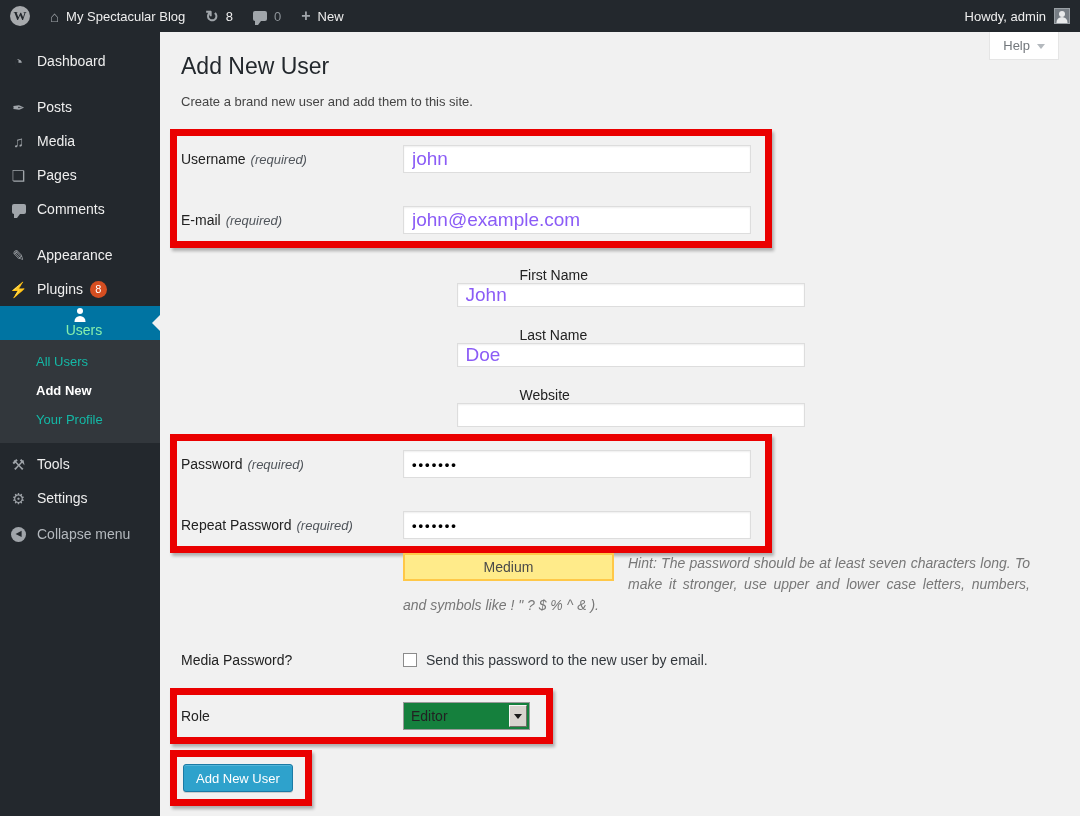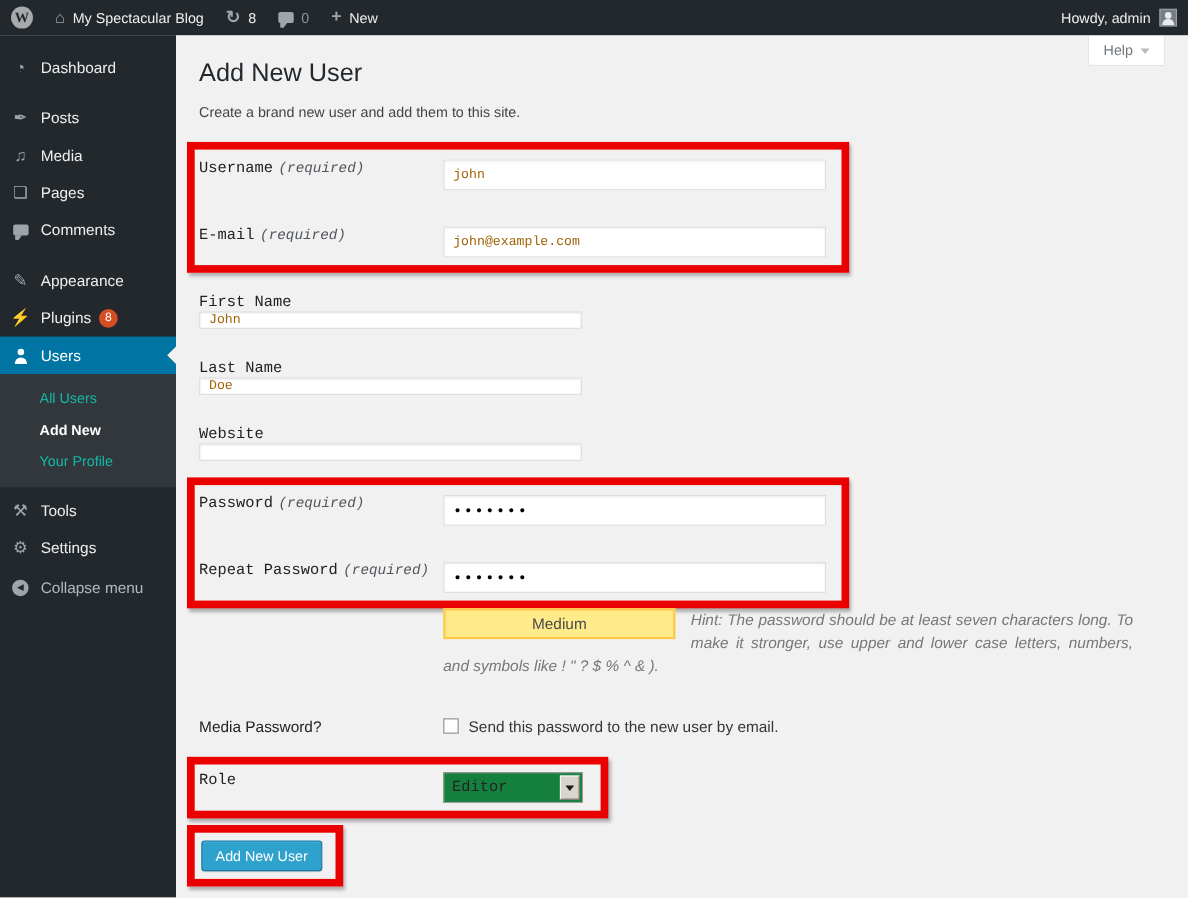--- a/index.html
+++ b/index.html
@@ -50,21 +50,21 @@
   }
   .menu-sep { height:12px; }
   .menu-item {
     height:34px; display:flex; align-items:center; padding-left:8px; cursor:pointer; position:relative;
   }
   .menu-item:first-child { margin-top:12px; }
   .menu-icon {
     width:21px; text-align:center; margin-right:8px; color:#a0a5aa; font-size:15px; line-height:1;
     display:inline-flex; justify-content:center;
   }
-  .menu-item.current { background:#0074a2; color:#ffffff; }
+  .menu-item.current { background:#0074a2; color:#86efac;flex-direction:column; }
   .menu-item.current .menu-icon { color:#fff; }
   .menu-item.current::after {
     content:""; position:absolute; right:0; top:50%; margin-top:-8px;
     border:8px solid transparent; border-right-color:#f1f1f1;
   }
   .users-glyph { width:16px; height:16px; position:relative; display:inline-block; }
   .users-glyph.person::before { background:#fff; }
   .users-glyph.person::after { background:#fff; }
   .badge {
     display:inline-block; margin-left:7px; background:#d54e21; color:#fff;
@@ -95,31 +95,31 @@
   .page-title { margin:20px 0 0 21px; font-size:23px; font-weight:400; color:#23282d; line-height:29px; }
   .subtitle { margin:13px 0 0 21px; font-size:13px; color:#444; line-height:16px; }
 
   .redbox { border:7px solid #ea0000; box-shadow:2px 3px 3px rgba(0,0,0,.28); background:transparent; }
   .box-userinfo, .box-passwords { width:602px; margin-left:10px; padding:9px 0 7px 4px; }
   .box-userinfo { margin-top:19px; }
   .box-passwords { margin-top:19px; }
   .box-role { width:383px; margin-left:10px; margin-top:14px; padding:7px 0 7px 4px; }
   .box-submit { width:142px; margin-left:10px; margin-top:6px; padding:7px 10px 7px 6px; }
 
-  .form-row { display:flex; align-items:flex-start; height:28px;font-family:Liberation Mono, monospace; }
+  .form-row { display:flex; align-items:center; height:28px; }
   .redbox .form-row.gap-after { margin-bottom:33px; }
   .plain-rows .form-row { margin-left:21px; margin-top:32px;flex-direction:column; }
   .plain-rows .form-row:first-child { margin-top:19px; }
 
   .form-label { width:222px; font-size:14px; color:#222; display:flex; align-items:baseline; gap:5px; }
   .req-note { font-style:italic; font-size:13px; color:#50555b; }
 
   .text-input {
     width:348px; height:28px; border:1px solid #ddd; background:#fff;
-    padding:0 8px; font-size:12px; color:#a16207; font-family:inherit;
+    padding:0 8px; font-size:19px; color:#8b5cf6; font-family:inherit;
     box-shadow:inset 0 1px 2px rgba(0,0,0,.07); outline:none;
   }
   .password-input { letter-spacing:2px; font-weight:bold; font-size:13px; color:#000; }
 
   .meter-row { margin-left:243px; width:627px; }
   .meter-row::after { content:""; display:table; clear:both; }
   .strength-meter {
     float:left; width:211px; height:28px; margin-right:14px;
     background:#ffeb8a; border:2px solid #ffc848;
     text-align:center; line-height:24px; font-size:14px; color:#4a4a4a;

